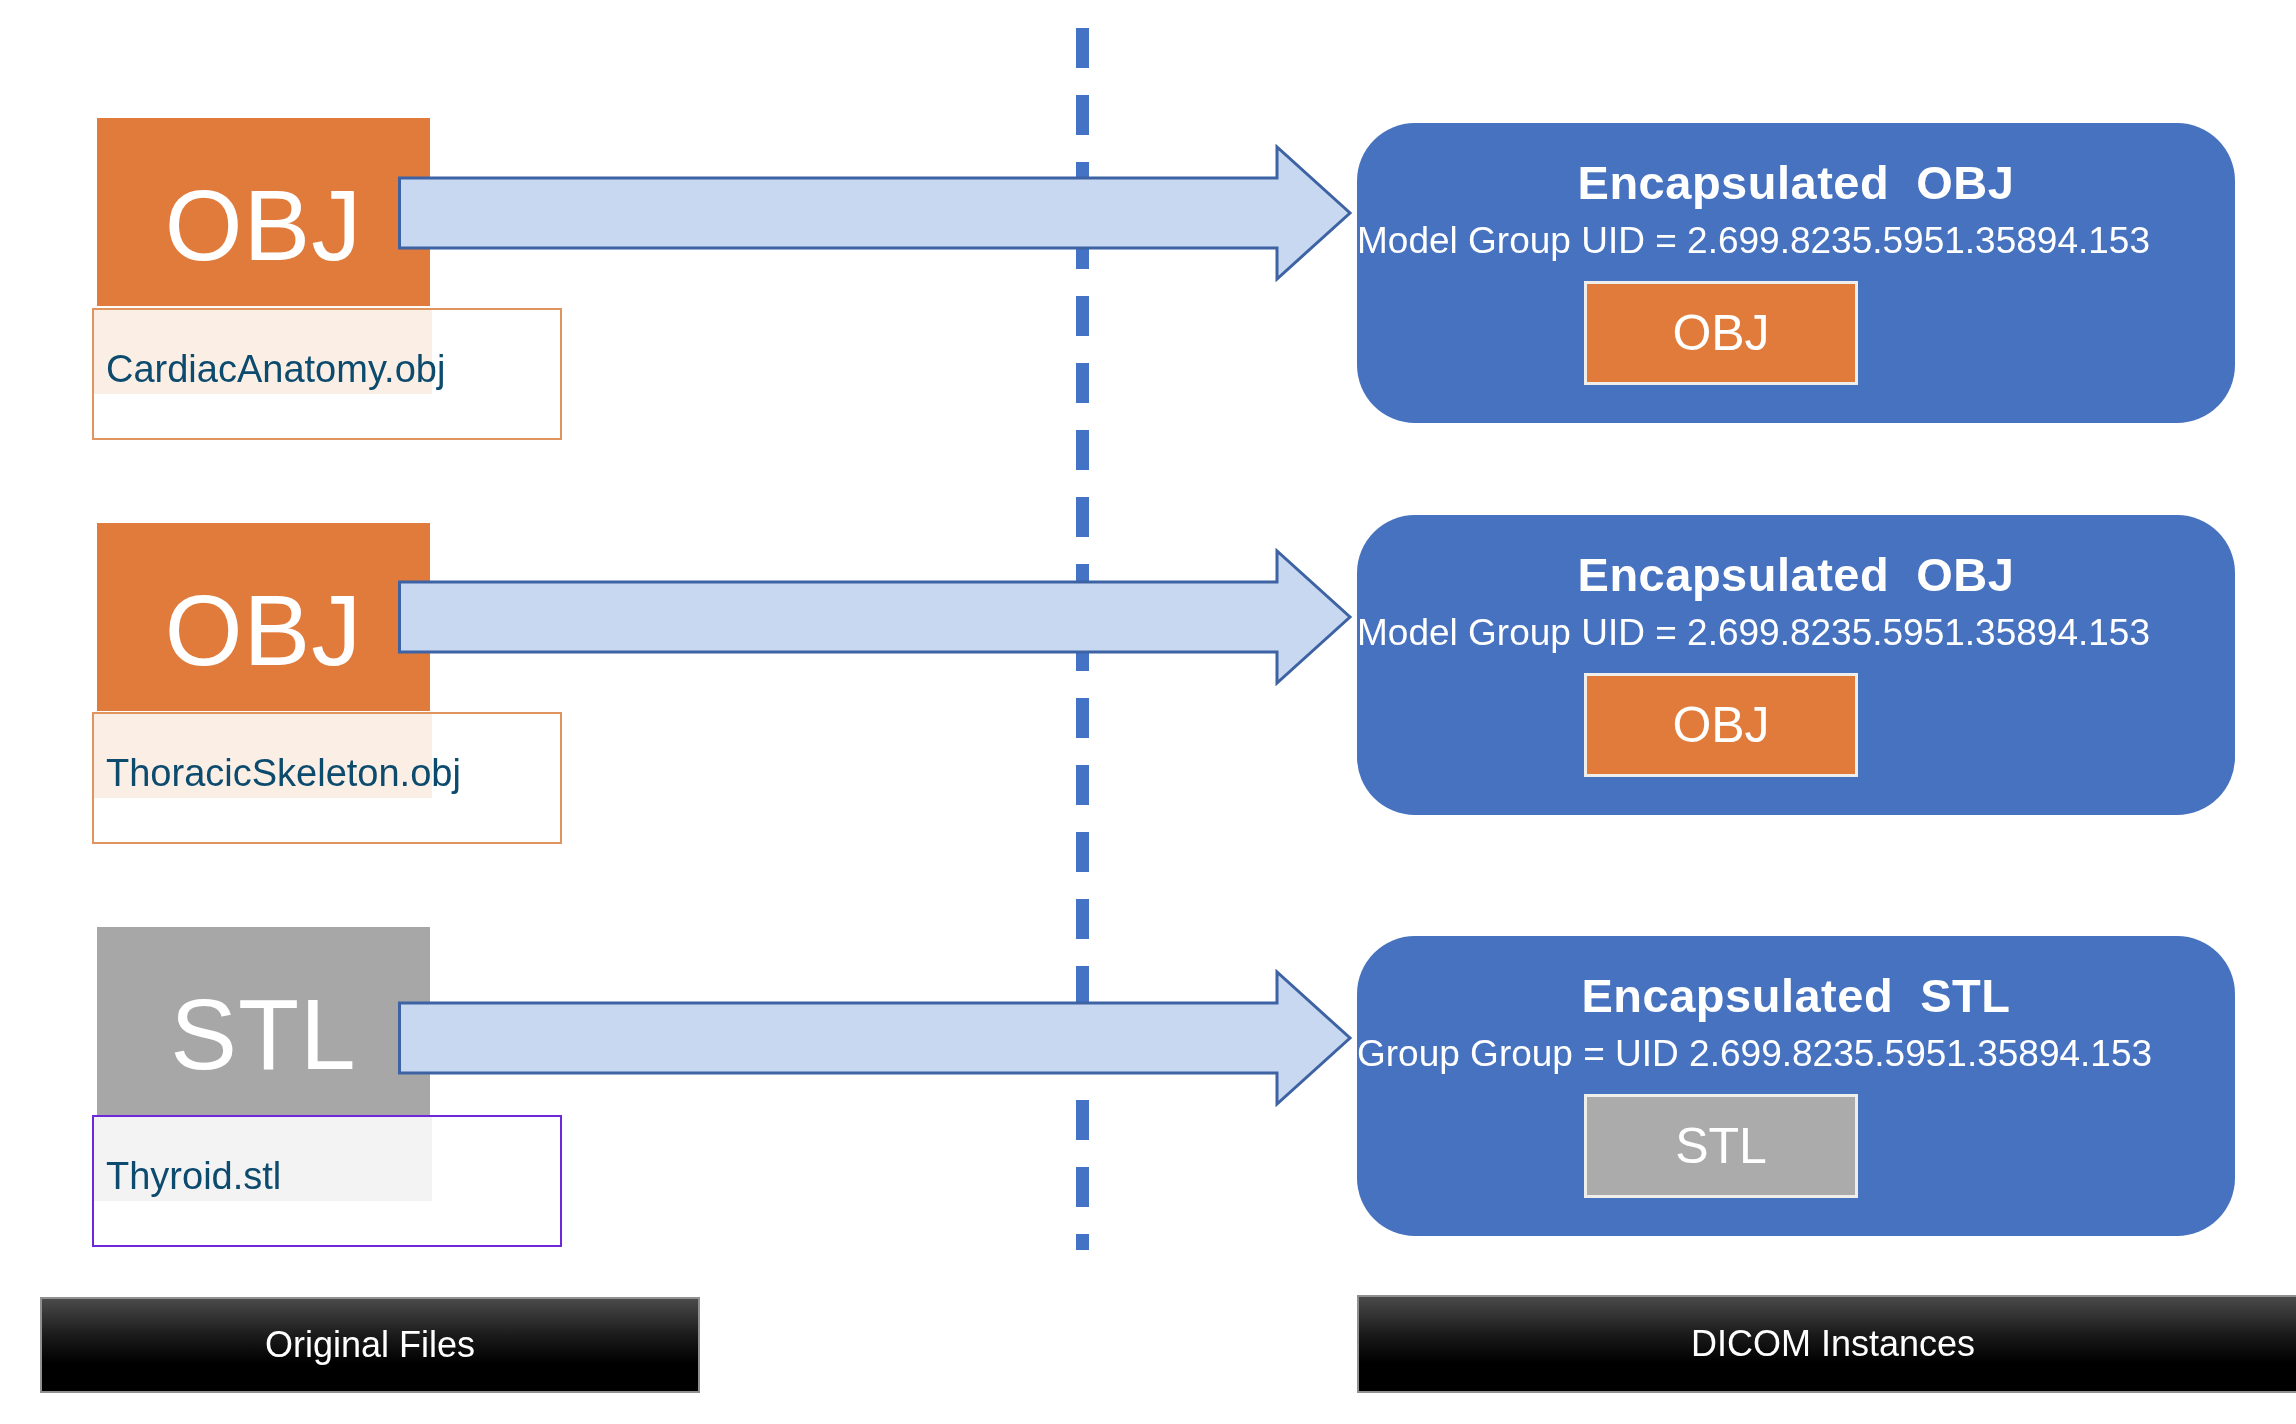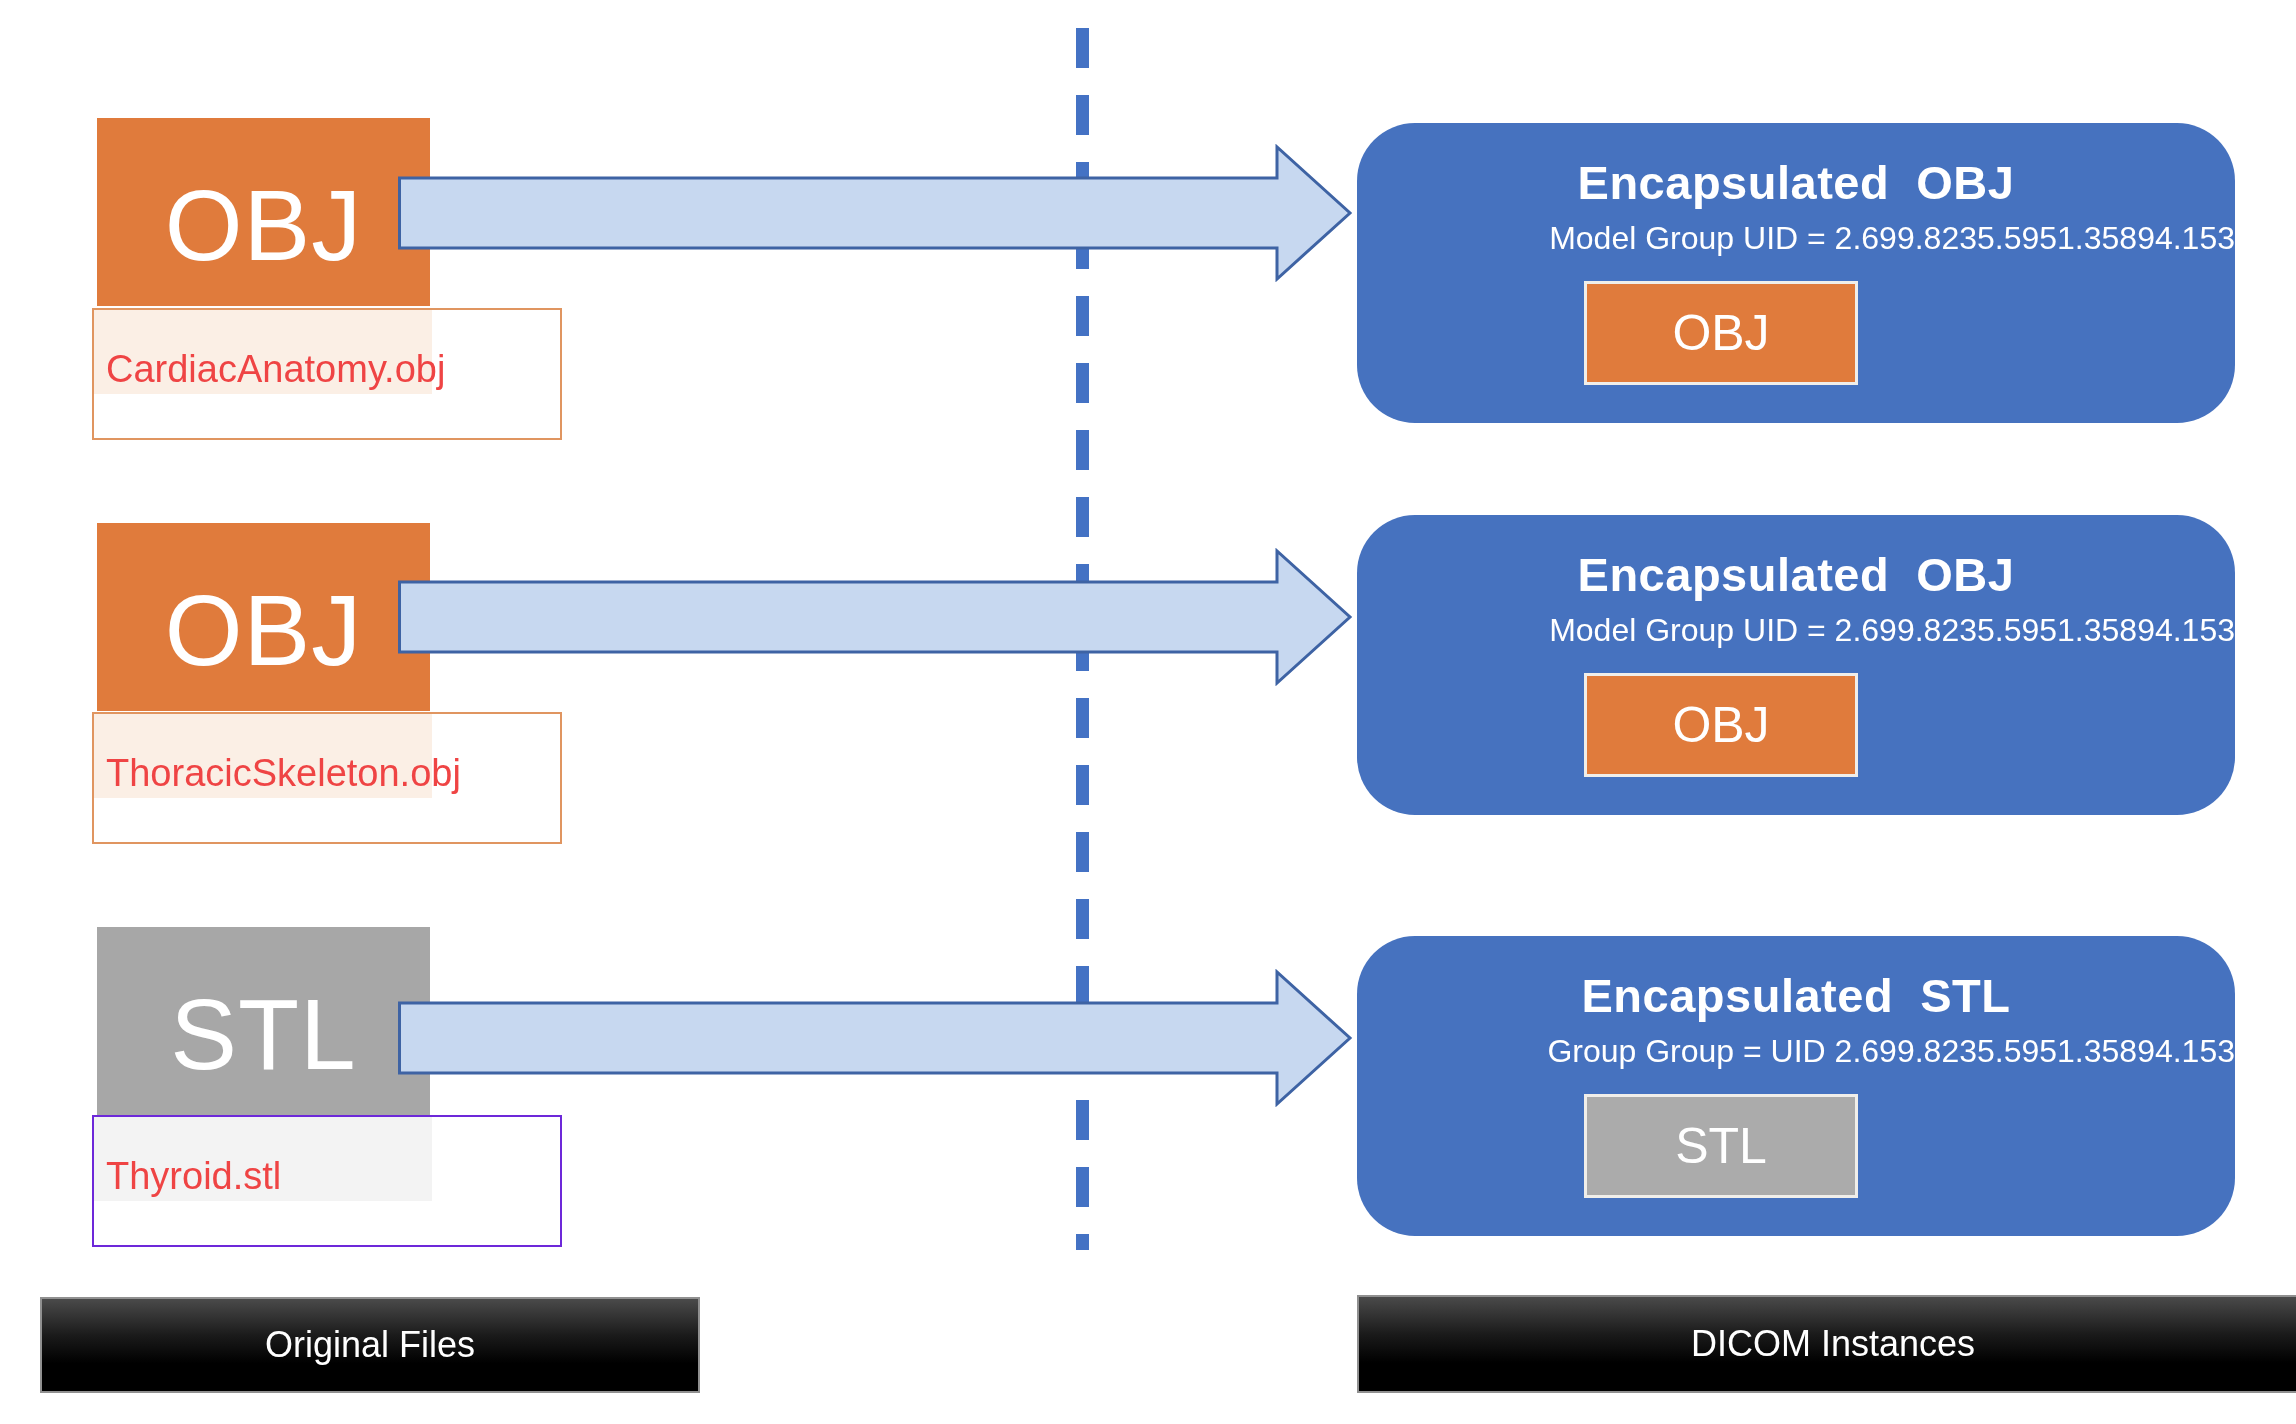--- a/index.html
+++ b/index.html
@@ -65,21 +65,21 @@
     height: 84px;
   }
   .file-name-box.obj .file-name-tint { background: #FBEFE5; }
   .file-name-box.stl .file-name-tint { background: #F3F3F3; }
   .file-name-text {
     position: absolute;
     left: 12px;
     top: 40px;
     font-size: 38px;
     line-height: 1;
-    color: #ef4444;
+    color: #0c4a6e;
     white-space: nowrap;
   }
 
   
   .arrow-svg {
     position: absolute;
     left: 398px;
     width: 956px;
     height: 138px;
   }
@@ -98,22 +98,22 @@
   .card-title {
     margin-top: 32px;
     text-align: center;
     font-size: 47px;
     font-weight: bold;
     white-space: pre;
     letter-spacing: 0.5px;
   }
   .card-uid {
     margin-top: 10px;
-    text-align: right;
-    font-size: 32px;
+    text-align: left;
+    font-size: 37px;
     white-space: pre;
   }
   .card-format-box {
     position: absolute;
     left: 227px;
     top: 158px;
     width: 274px;
     height: 104px;
     border: 3px solid #F0EEEA;
     display: flex;

